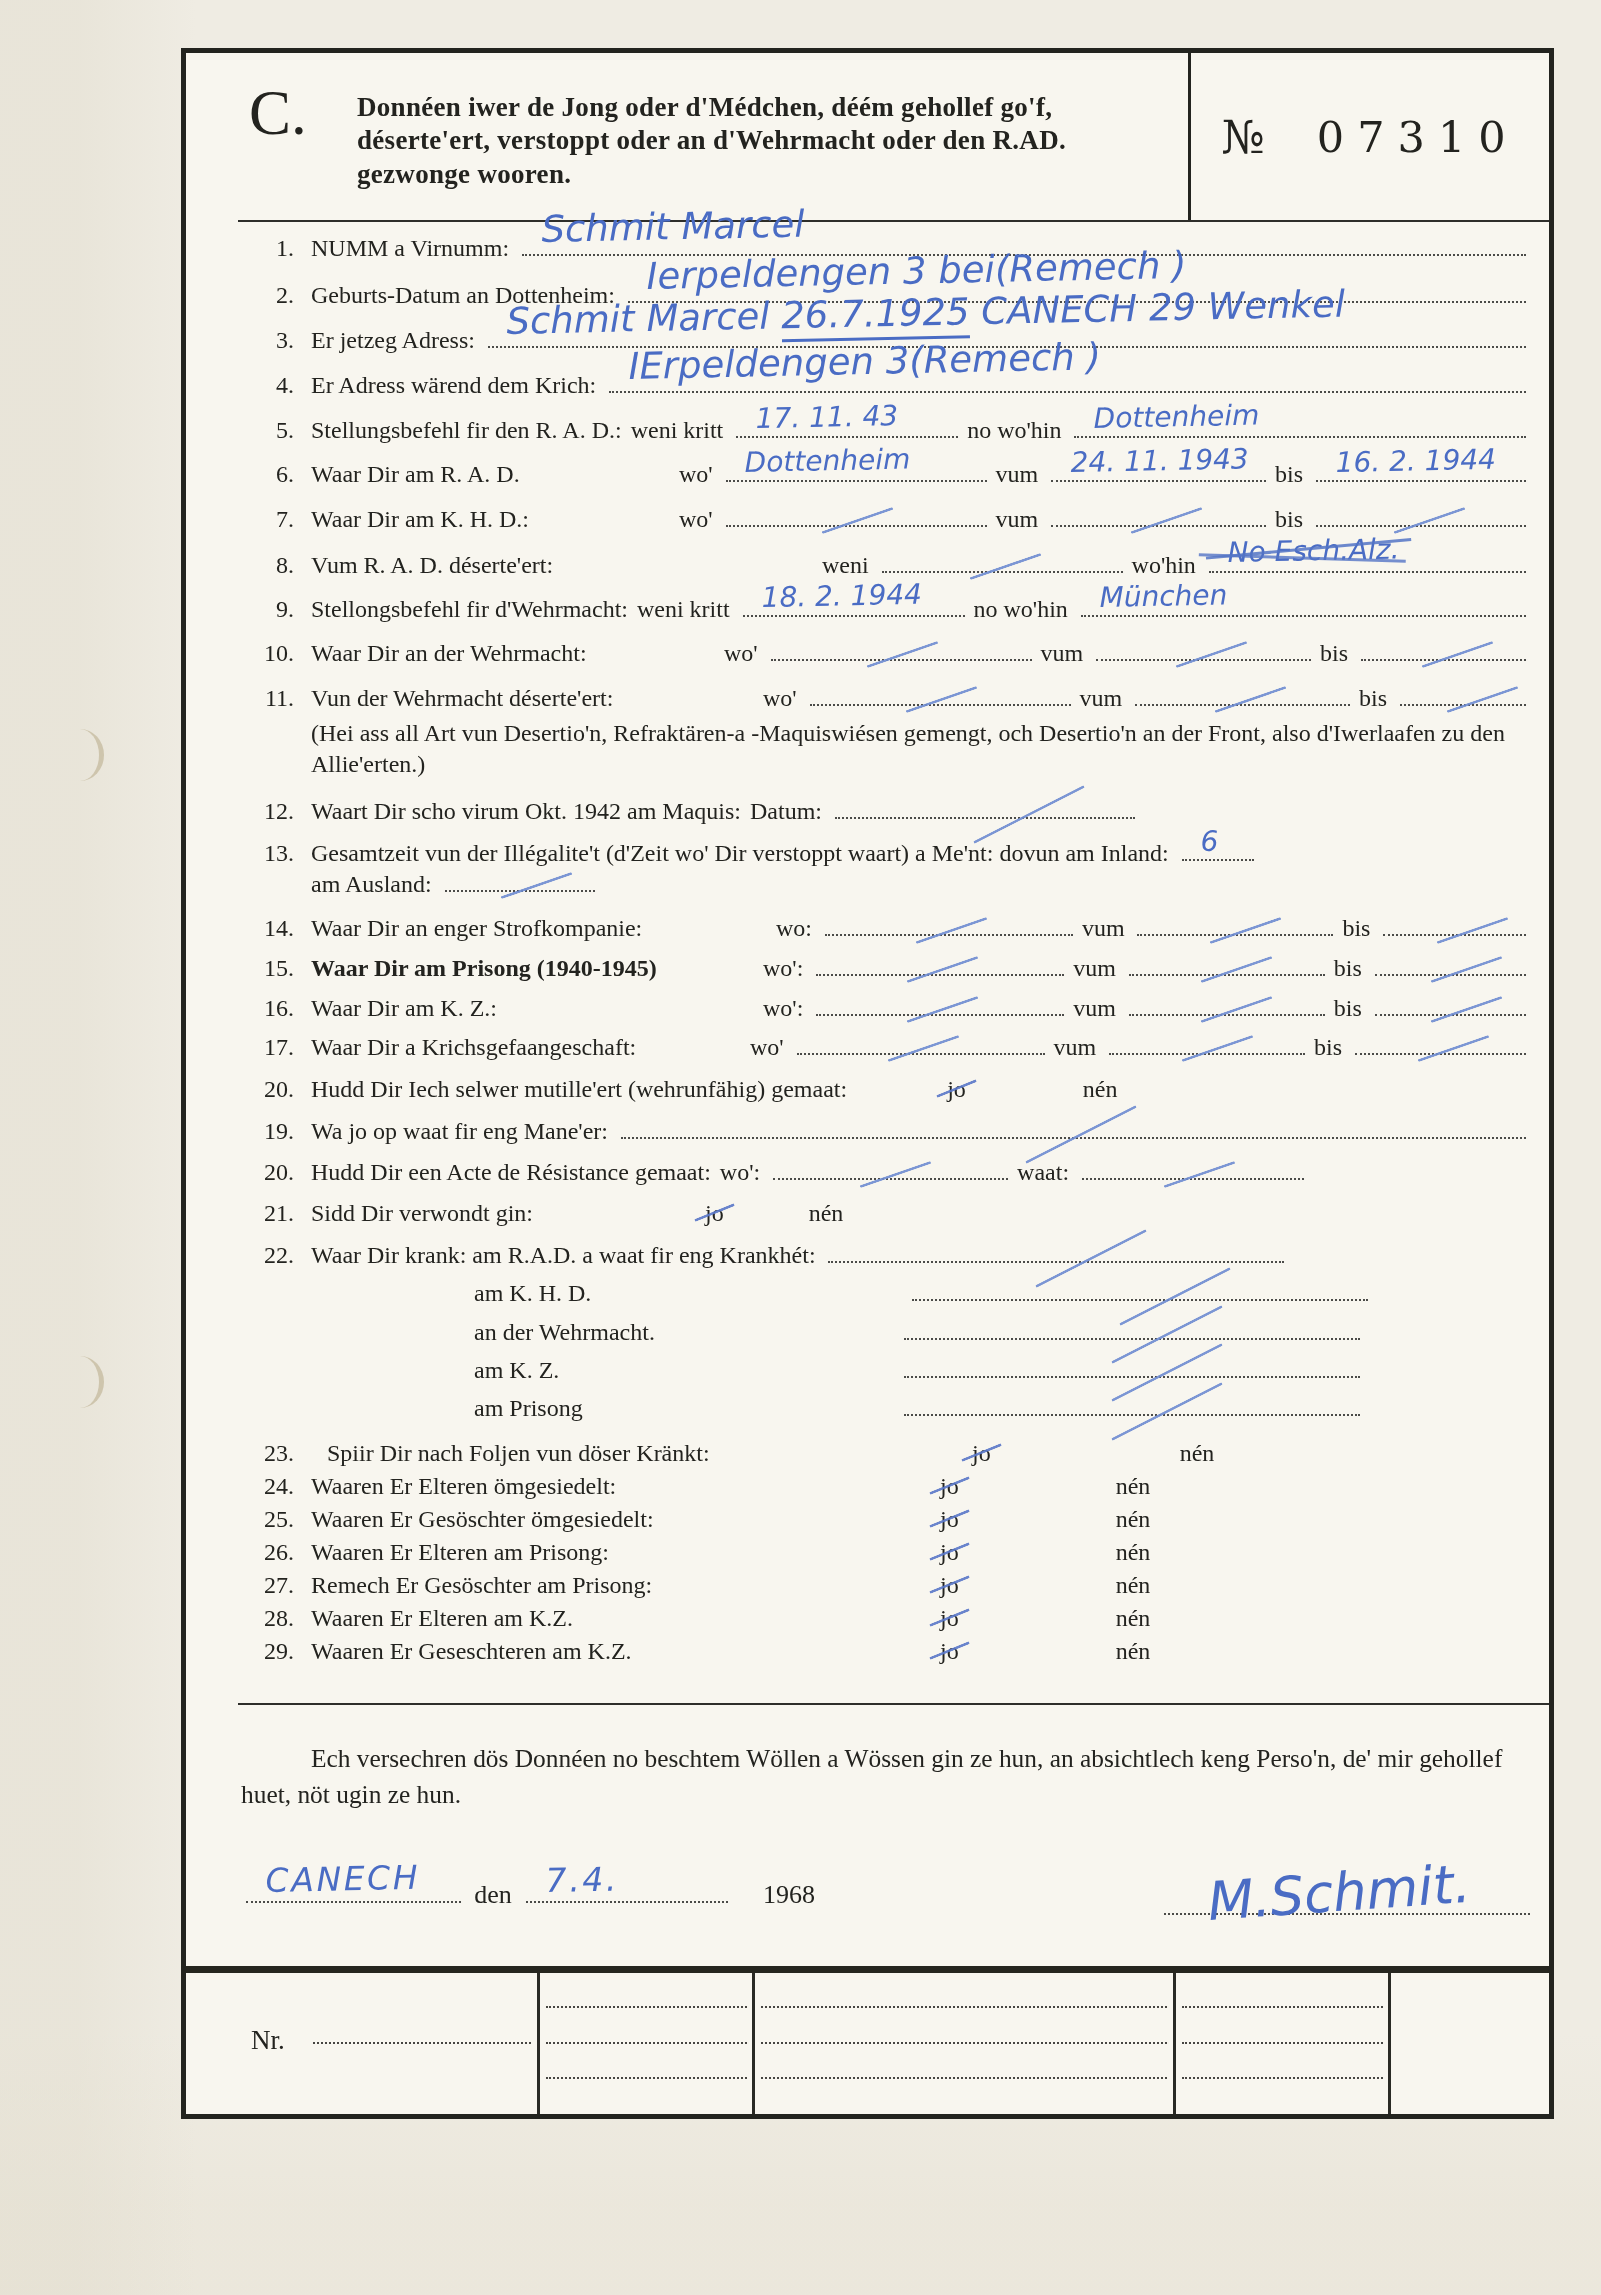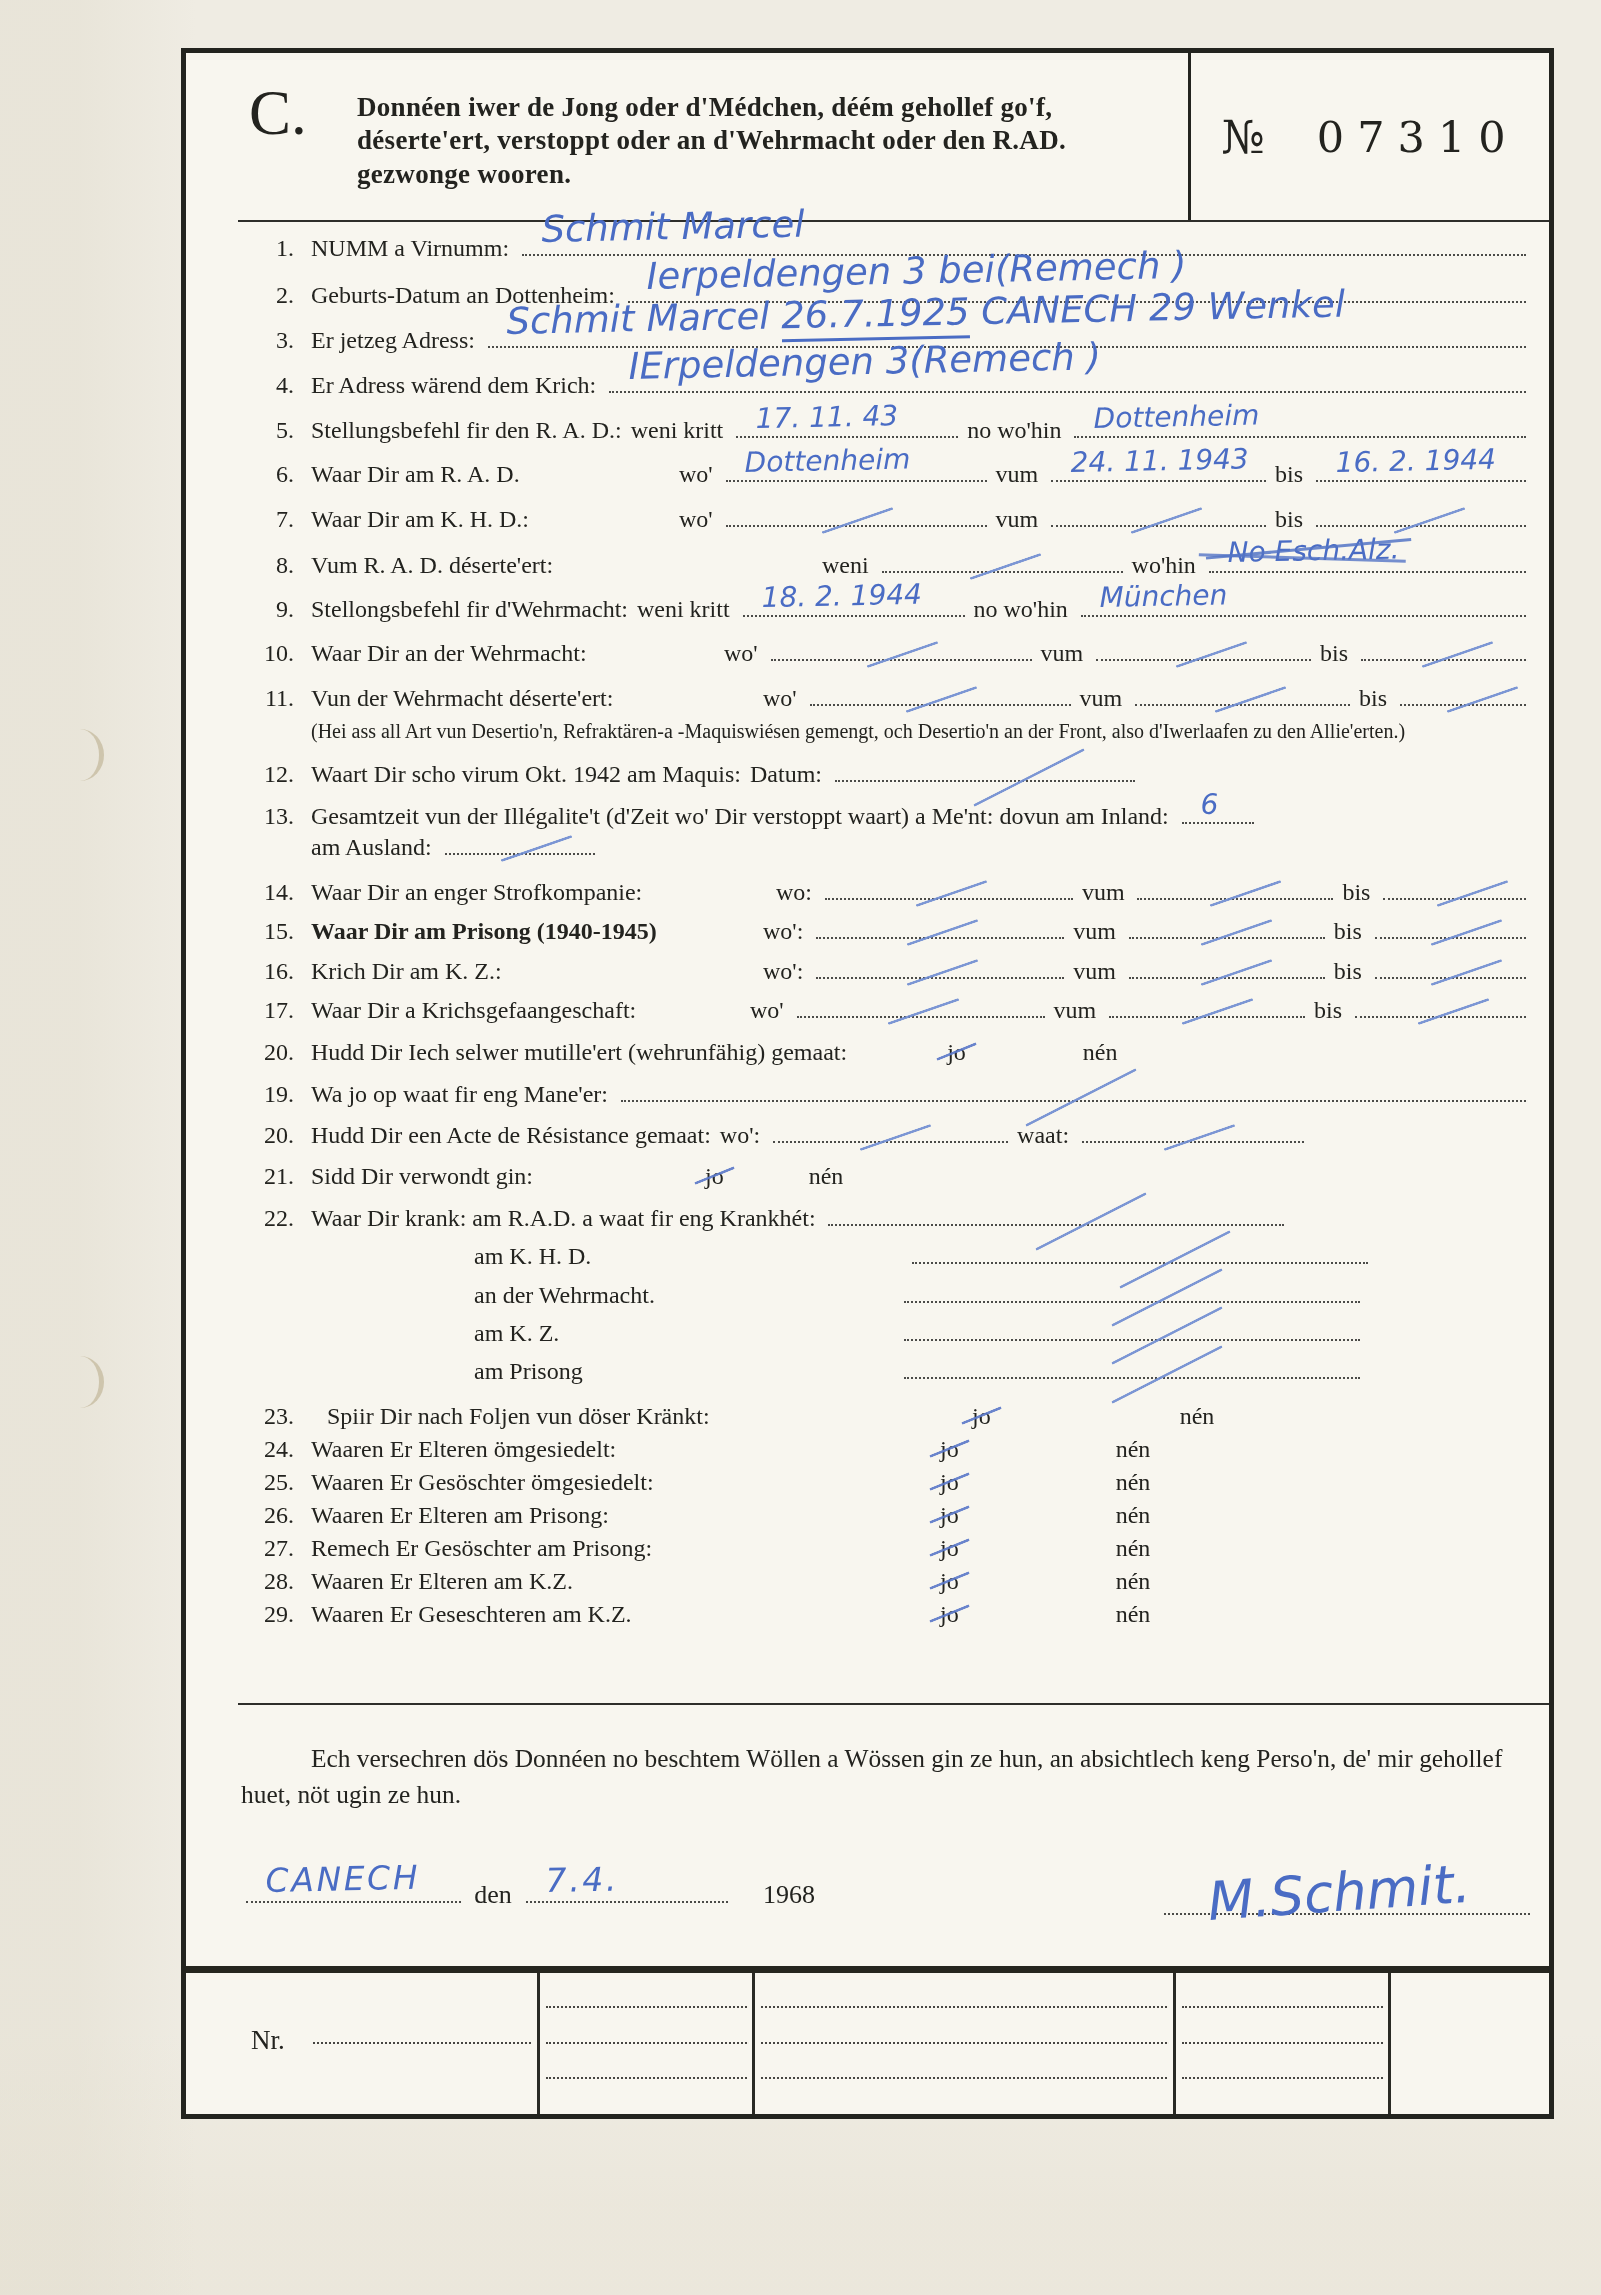--- a/index.html
+++ b/index.html
@@ -52,21 +52,21 @@
   .hw.x1::after{content:"";position:absolute;left:-29px;right:-6.5px;top:64%;
     border-top:3.9px solid rgba(84,116,198,.8);transform:rotate(3deg);}
   .dashm{position:absolute;left:36%;bottom:2.6px;width:75px;
     border-top:3.3px solid rgba(110,140,208,.9);transform:rotate(-19deg);border-radius:2.6px;}
   .slashm{position:absolute;left:44%;bottom:1.3px;width:124px;
     border-top:3.9px solid rgba(110,140,208,.9);transform:rotate(-27deg);border-radius:2.6px;}
   .jo{flex:none;position:relative;}
   .jo.x::after{content:"";position:absolute;left:-11.7px;right:-13px;top:40%;
     border-top:3.9px solid rgba(90,120,200,.9);transform:rotate(-22deg);border-radius:2.6px;}
   .nen{flex:none;}
-  .note{font-size:20px;line-height:1.32;margin:5.2px 19.6px 0 74px;}
+  .note{font-size:24px;line-height:1.32;margin:5.2px 19.6px 0 74px;}
   
   .decl{position:absolute;left:55px;right:39px;top:1688px;
     font-size:25.4px;line-height:1.4;text-indent:70px;}
   .dateline{position:absolute;left:55px;top:1827px;display:flex;align-items:baseline;font-size:26px;}
   .dateline .fill{margin:0 13px -4.6px 5.2px;}
   .dateline .hw{font-size:33px;letter-spacing:2.6px;}
   .yr{margin-left:22px;}
   .sigwrap{position:absolute;left:978px;top:1771px;width:366px;height:91px;}
   .sigline{position:absolute;left:0;right:0;bottom:0;border-bottom:2.6px dotted rgba(45,45,42,.85);}
   .sig{position:absolute;left:46px;bottom:-17px;font-family:"DejaVu Sans", sans-serif;
@@ -273,21 +273,21 @@
         <span class="fill" style="width: 196px;">
           <span class="dashm"></span>
         </span>
         <span class="plbl">bis</span>
         <span class="fill grow">
           <span class="dashm"></span>
         </span>
       </div>
       <div class="row" style="margin-top: 11.7px;">
         <span class="num">16.</span>
-        <span class="plbl" style="min-width: 443px;">Krich Dir am K. Z.:</span>
+        <span class="plbl" style="min-width: 443px;">Waar Dir am K. Z.:</span>
         <span class="plbl">wo':</span>
         <span class="fill" style="width: 248px;">
           <span class="dashm"></span>
         </span>
         <span class="plbl">vum</span>
         <span class="fill" style="width: 196px;">
           <span class="dashm"></span>
         </span>
         <span class="plbl">bis</span>
         <span class="fill grow">

